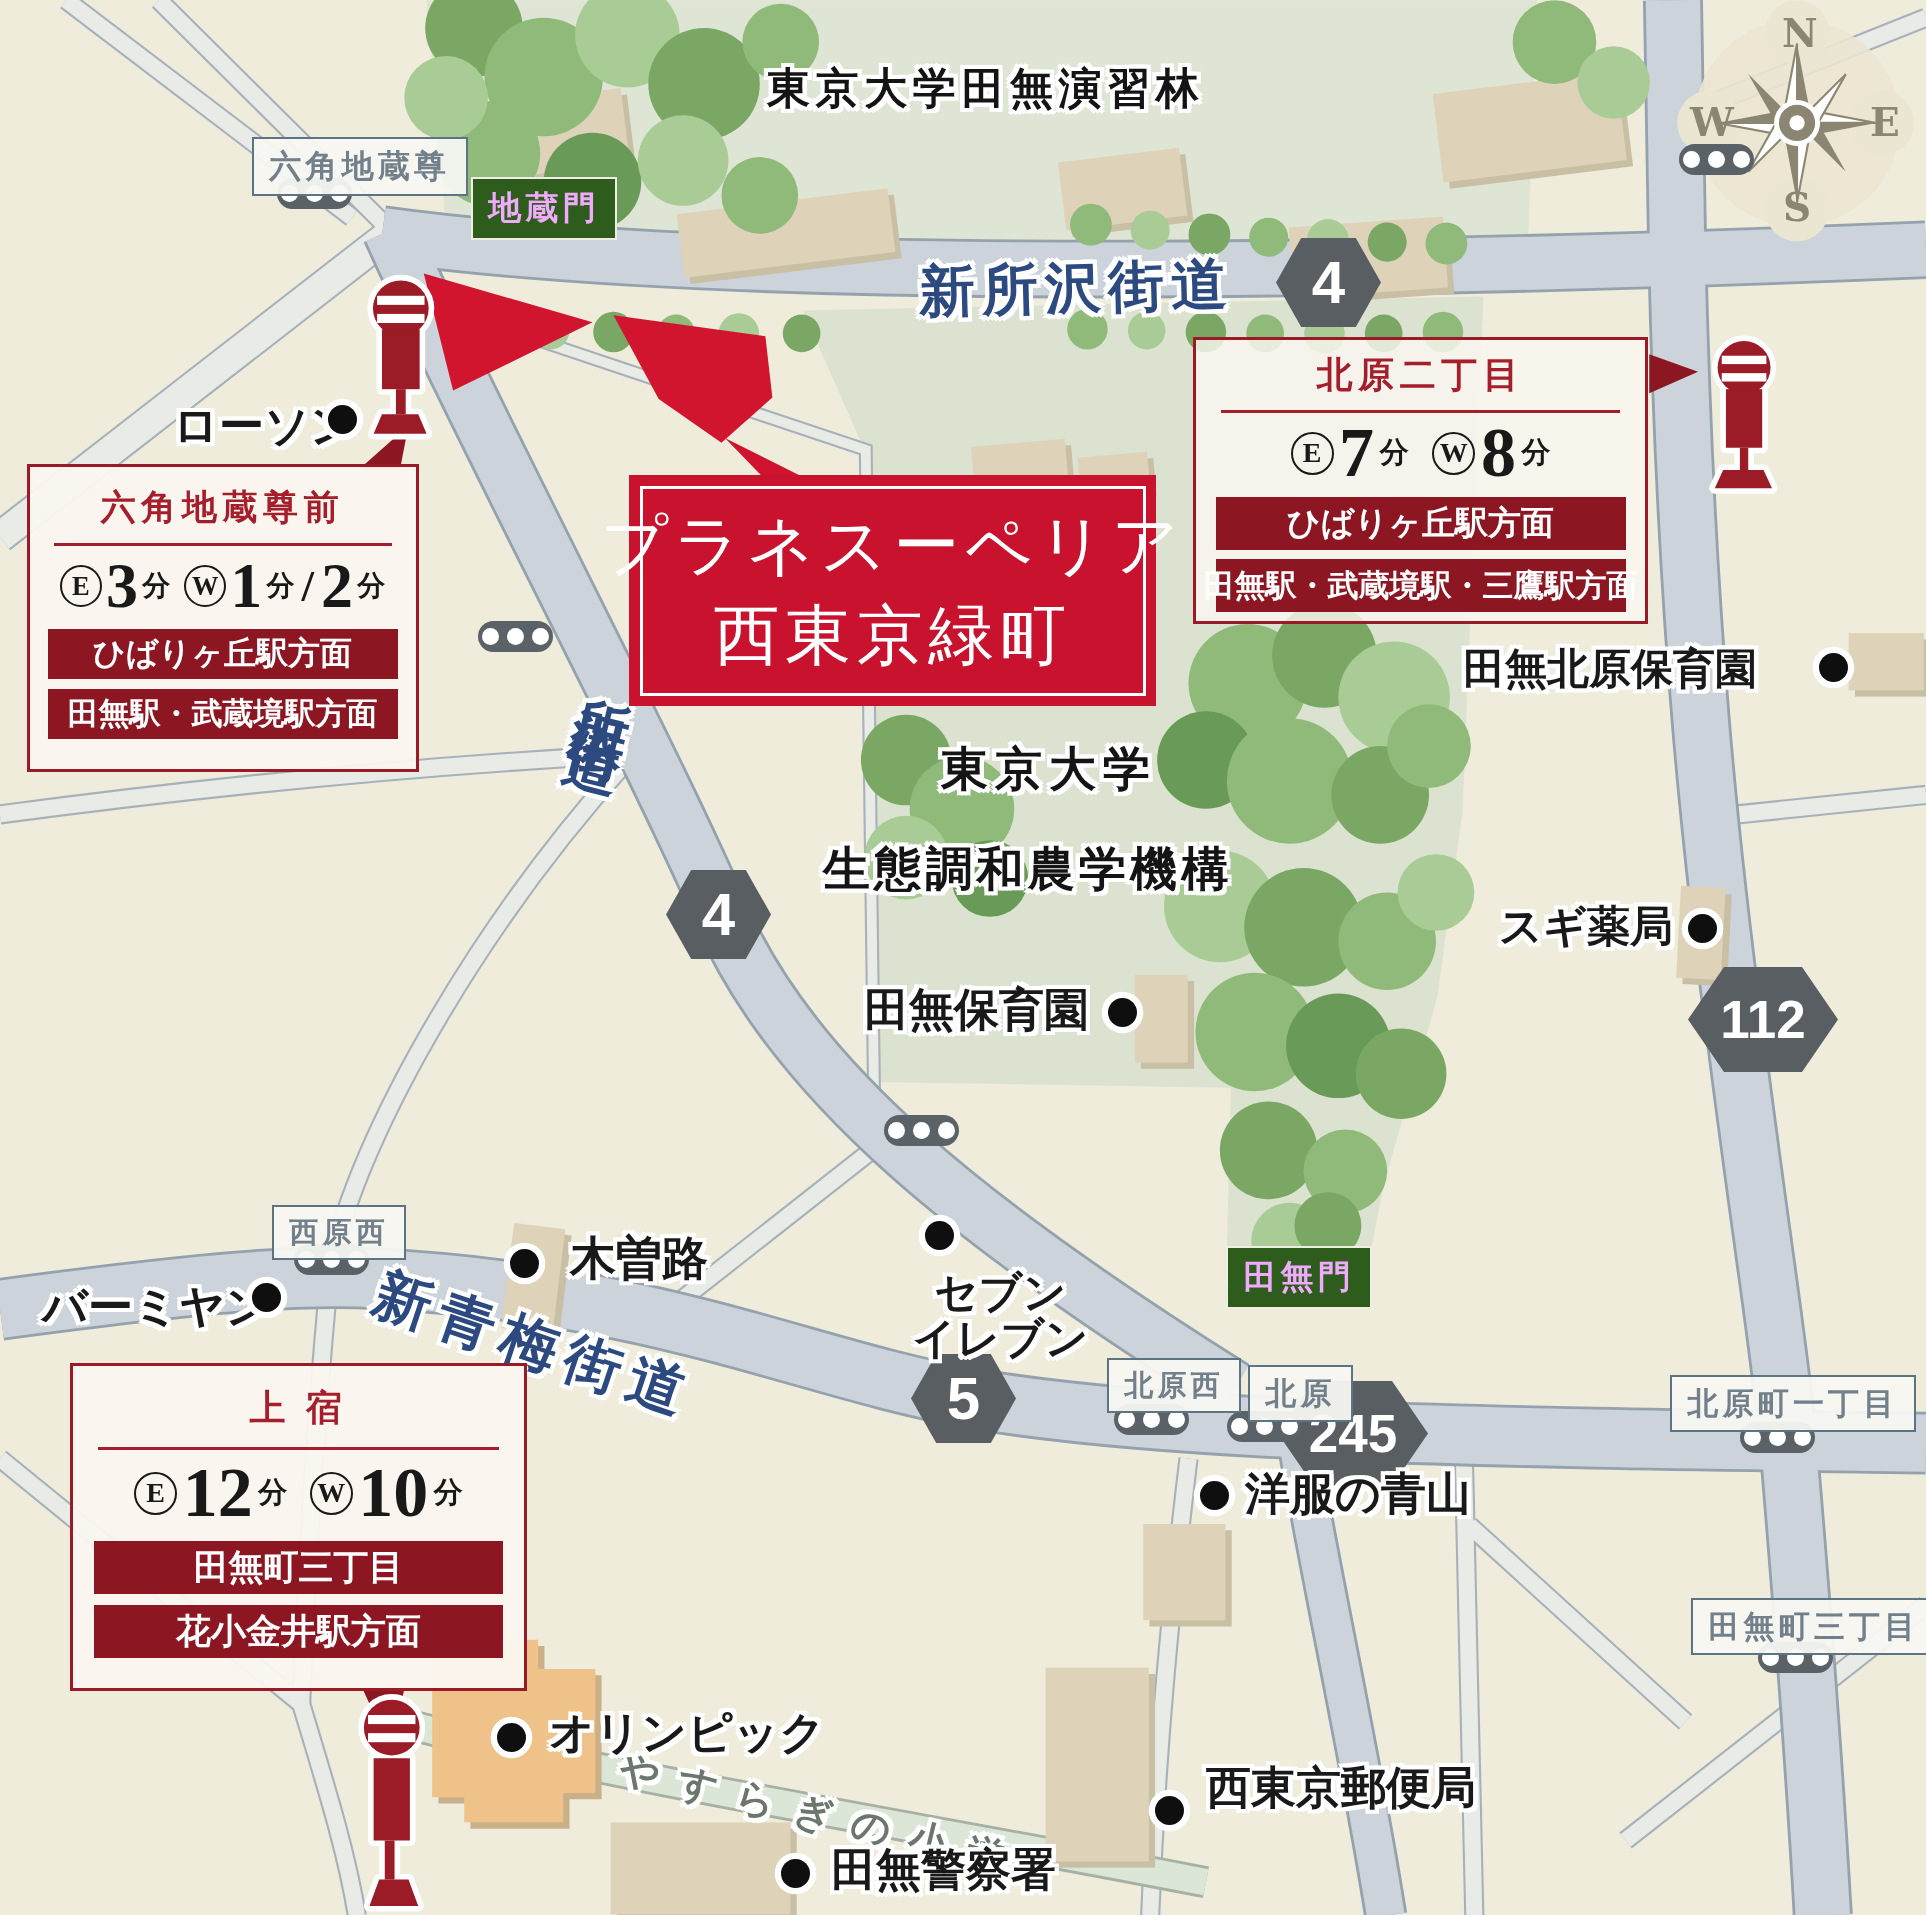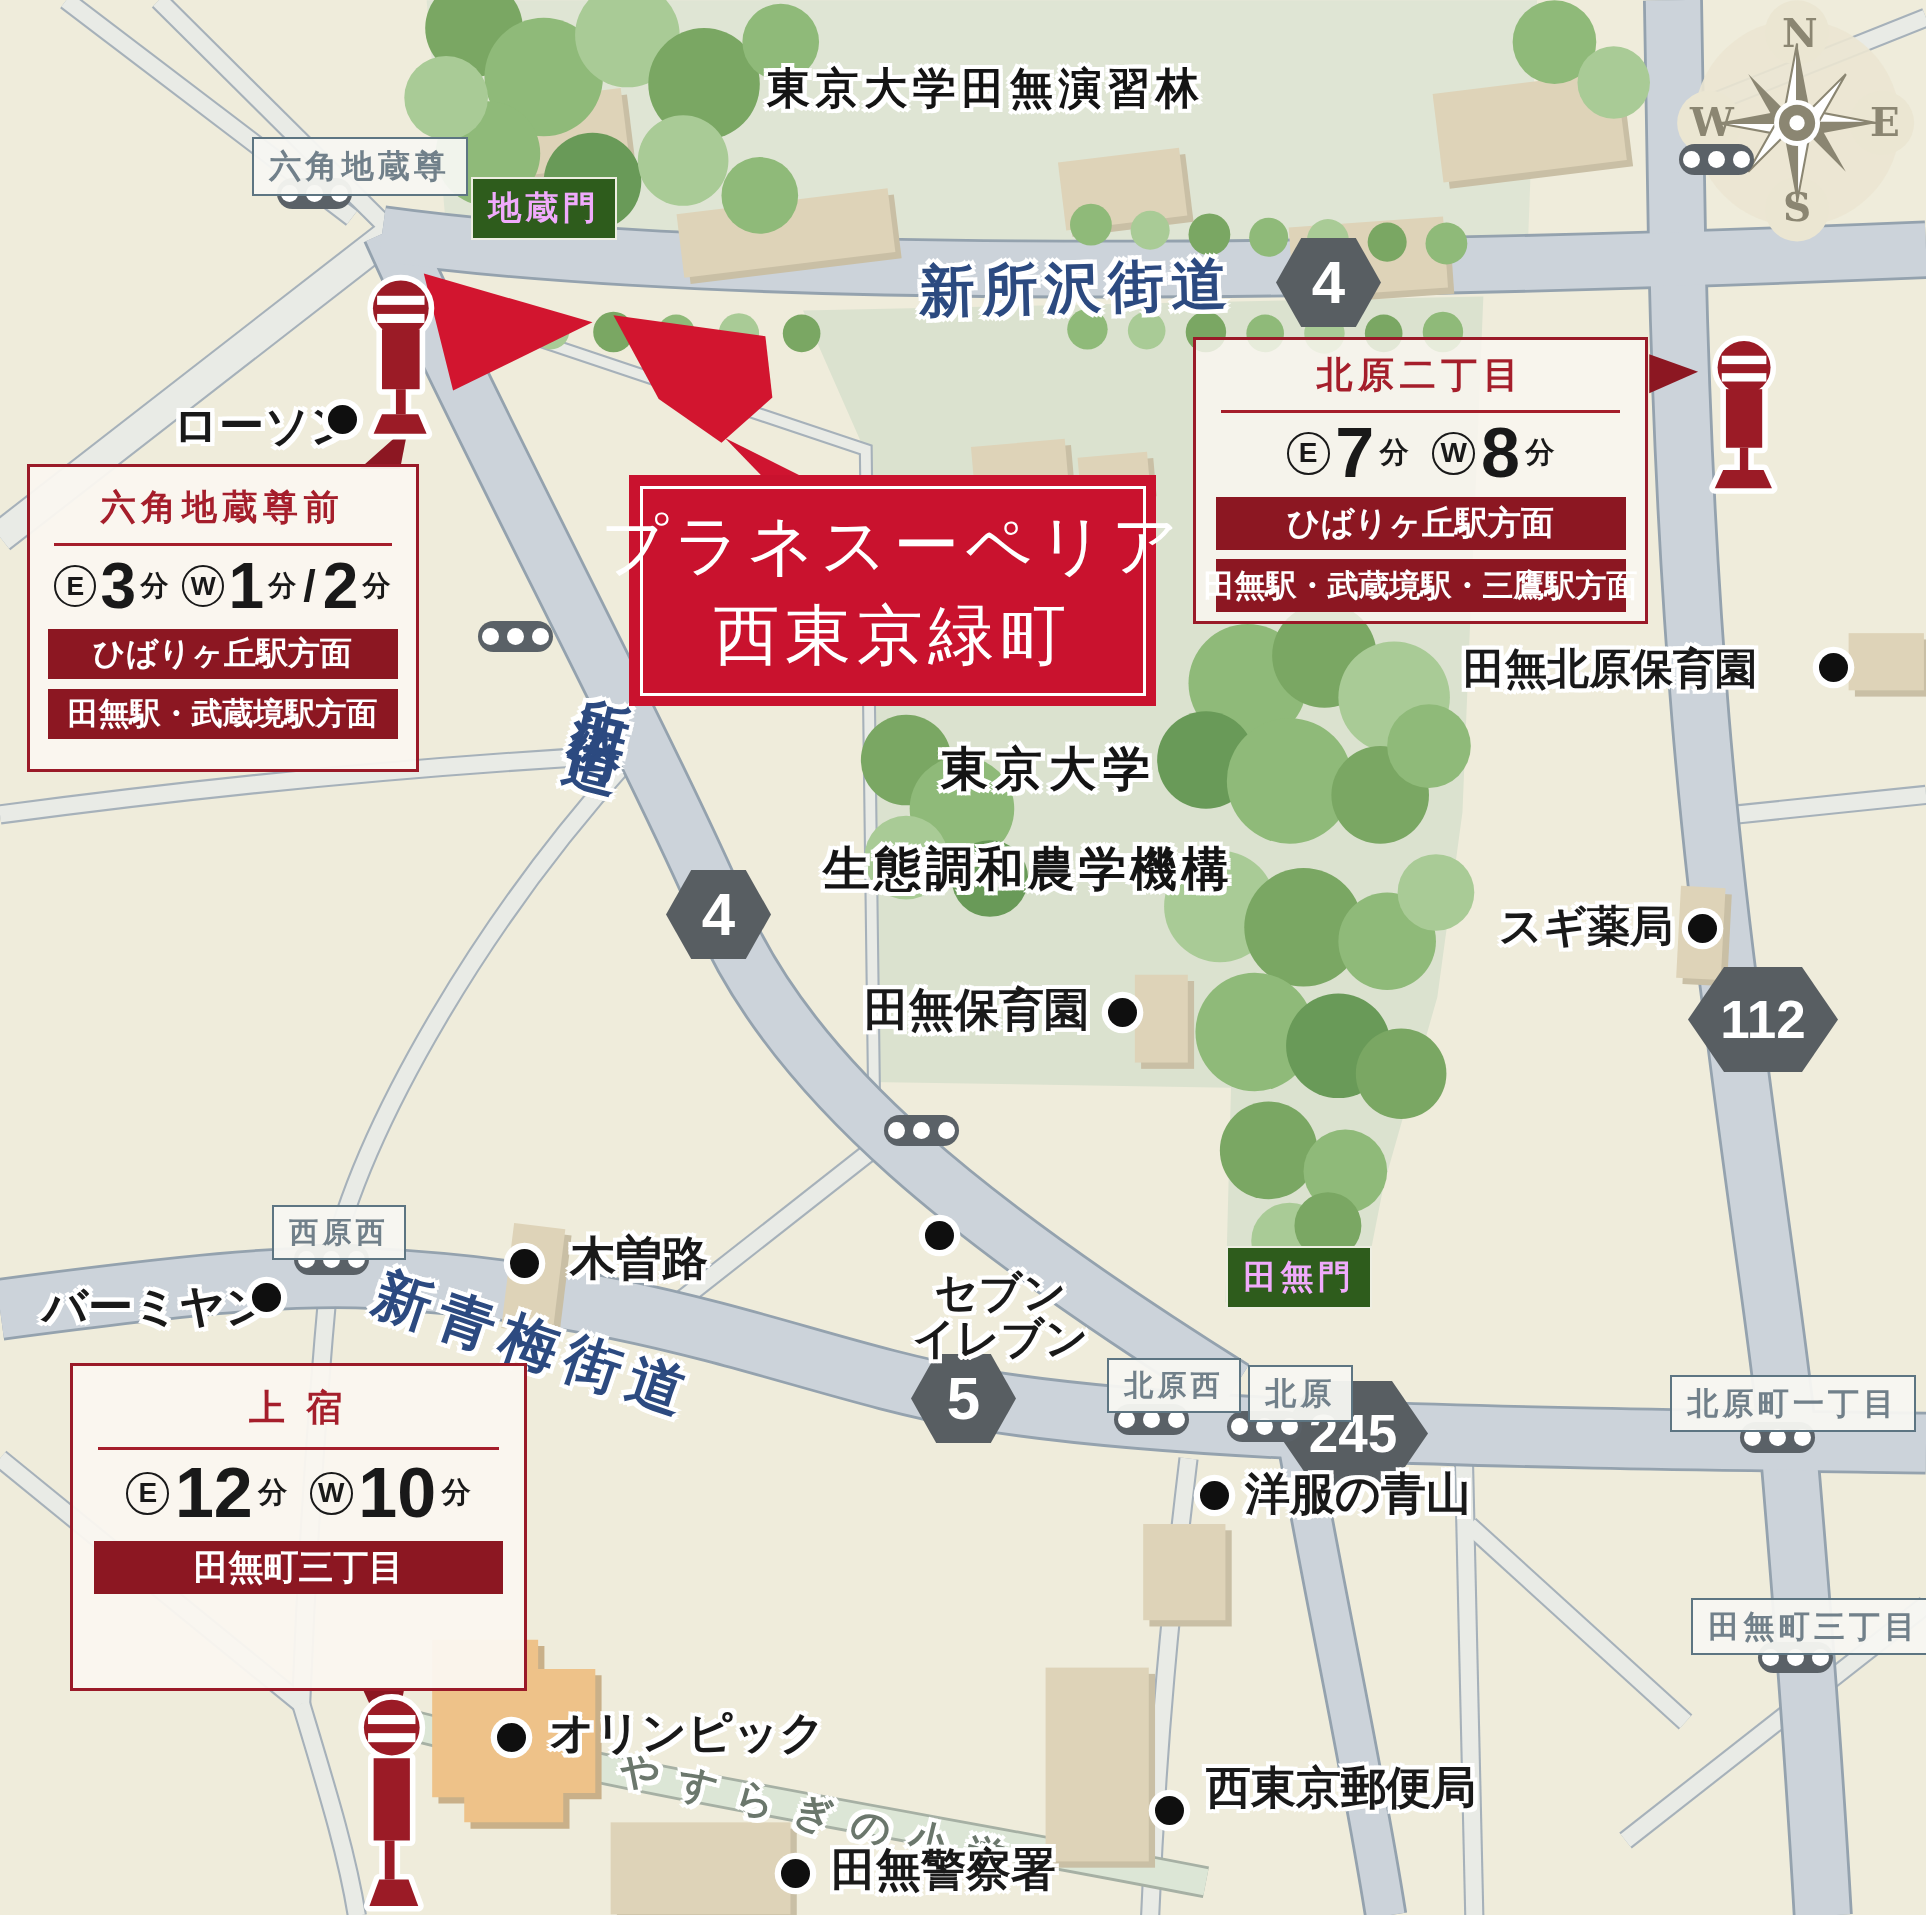--- a/index.html
+++ b/index.html
@@ -8,21 +8,21 @@
   svg.map{position:absolute;left:0;top:0;}
   .ow{text-shadow:-4.2px -4.2px 0 #fff,4.2px -4.2px 0 #fff,-4.2px 4.2px 0 #fff,4.2px 4.2px 0 #fff,-4.2px 0 0 #fff,4.2px 0 0 #fff,0 -4.2px 0 #fff,0 4.2px 0 #fff,-2.8px -2.8px 0 #fff,2.8px 2.8px 0 #fff;}
   .poi{position:absolute;font-weight:700;color:#191919;font-size:45px;white-space:nowrap;line-height:1.08;}
   .dot{position:absolute;width:29px;height:29px;background:#0f0f0f;border-radius:50%;box-shadow:0 0 0 6.3px #fff;}
   .ilabel{position:absolute;background:rgba(247,247,242,.95);border:2.1px solid #5d7582;color:#71808a;display:flex;align-items:center;justify-content:center;white-space:nowrap;padding:5.6px 15.3px;font-weight:700;letter-spacing:4.2px;}
   .gate{position:absolute;background:#2e5c1c;border:2.1px solid #eeeee2;color:#f0abfc;display:flex;align-items:center;justify-content:center;white-space:nowrap;padding:7px 15.3px;font-weight:700;letter-spacing:4.2px;}
   .roadname{position:absolute;color:#2c4a80;font-weight:700;white-space:nowrap;}
   .badge{position:absolute;background:#585e62;color:#fff;font-family:"Liberation Sans","DejaVu Sans",sans-serif;font-weight:700;display:flex;align-items:center;justify-content:center;clip-path:polygon(24% 0%,76% 0%,100% 50%,76% 100%,24% 100%,0% 50%);}
   .traffic{position:absolute;width:75px;height:31px;background:#5a6167;border-radius:696px;display:flex;align-items:center;justify-content:center;gap:7.7px;}
   .traffic span{width:17.4px;height:17.4px;border-radius:50%;background:#fff;}
-  .callout{position:absolute;background:rgba(250,247,240,.95);border:3.5px solid #9a1a28;font-family:Liberation Sans, sans-serif;box-sizing:border-box;}
+  .callout{position:absolute;background:rgba(250,247,240,.95);border:3.5px solid #9a1a28;font-family:Liberation Serif, serif;box-sizing:border-box;}
   .callout .title{color:#a51e2b;font-weight:700;text-align:center;letter-spacing:5.6px;}
   .callout .divider{height:2.8px;background:#a51e2b;}
   .times{display:flex;align-items:center;justify-content:center;color:#191919;}
   .ew{border:2.8px solid #191919;border-radius:50%;display:inline-flex;align-items:center;justify-content:center;font-weight:700;flex:none;}
   .num{font-weight:700;line-height:1;}
   .unit{font-weight:700;}
   .slash{font-weight:700;}
   .band{background:#8c1722;color:#fff;font-weight:700;display:flex;align-items:center;justify-content:center;white-space:nowrap;}
   .mainbox{position:absolute;left:629px;top:475px;width:527px;height:231px;background:#c9122e;}
   .mainbox .inner{position:absolute;left:10.5px;top:10.5px;right:10.5px;bottom:10.5px;border:3.5px solid #fff;display:flex;flex-direction:column;align-items:center;justify-content:center;color:#fff;}
@@ -432,16 +432,17 @@
   <div class="divider" style="margin:14px 25px 0;"></div>
   <div class="times" style="margin-top:8.4px;gap:5.6px;">
     <span class="ew" style="width:39px;height:39px;font-size:28px;">E</span>
     <span class="num" style="font-size:70px;">12</span>
     <span class="unit" style="font-size:29px;margin-right:16.7px;">分</span>
     <span class="ew" style="width:39px;height:39px;font-size:28px;">W</span>
     <span class="num" style="font-size:70px;">10</span>
     <span class="unit" style="font-size:29px;">分</span>
   </div>
   <div class="band" style="margin:12.5px 21px 0;height:53px;font-size:35px;">田無町三丁目</div>
+  <div class="band" style="margin:11px 21px 0;height:53px;font-size:35px;">花小金井駅方面</div>
 </div>
 
 </div>
 
 
 </body></html>

